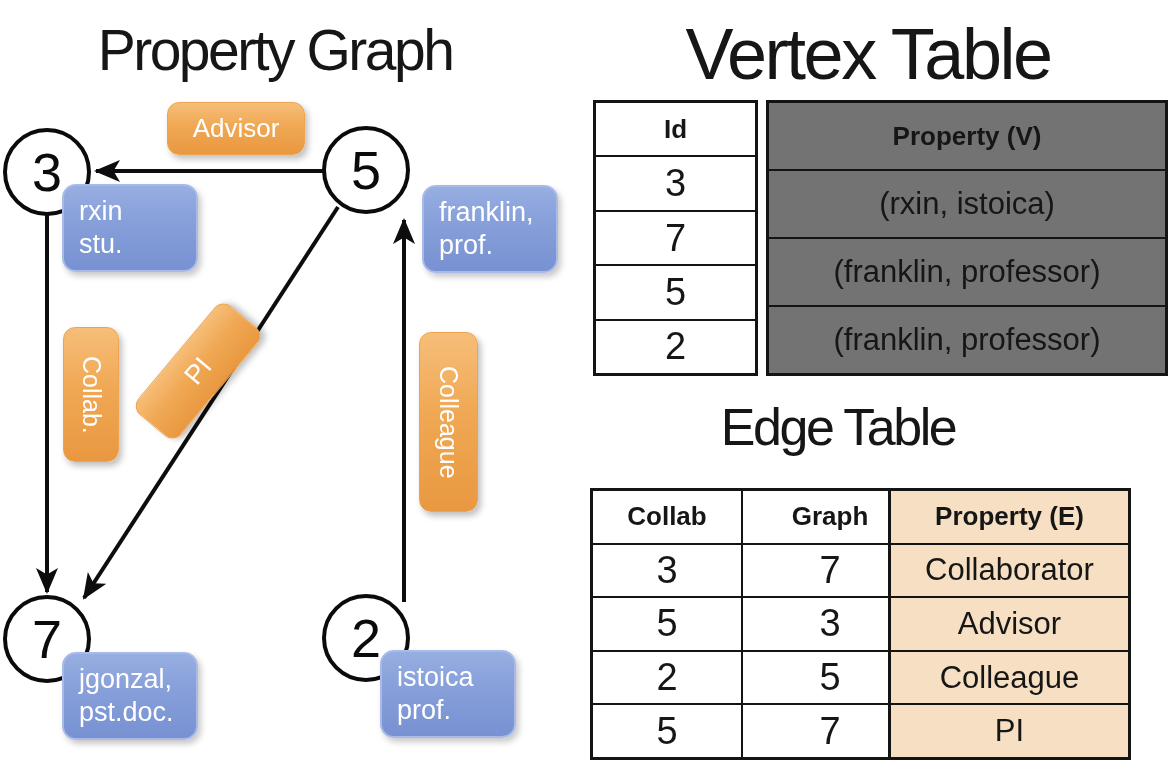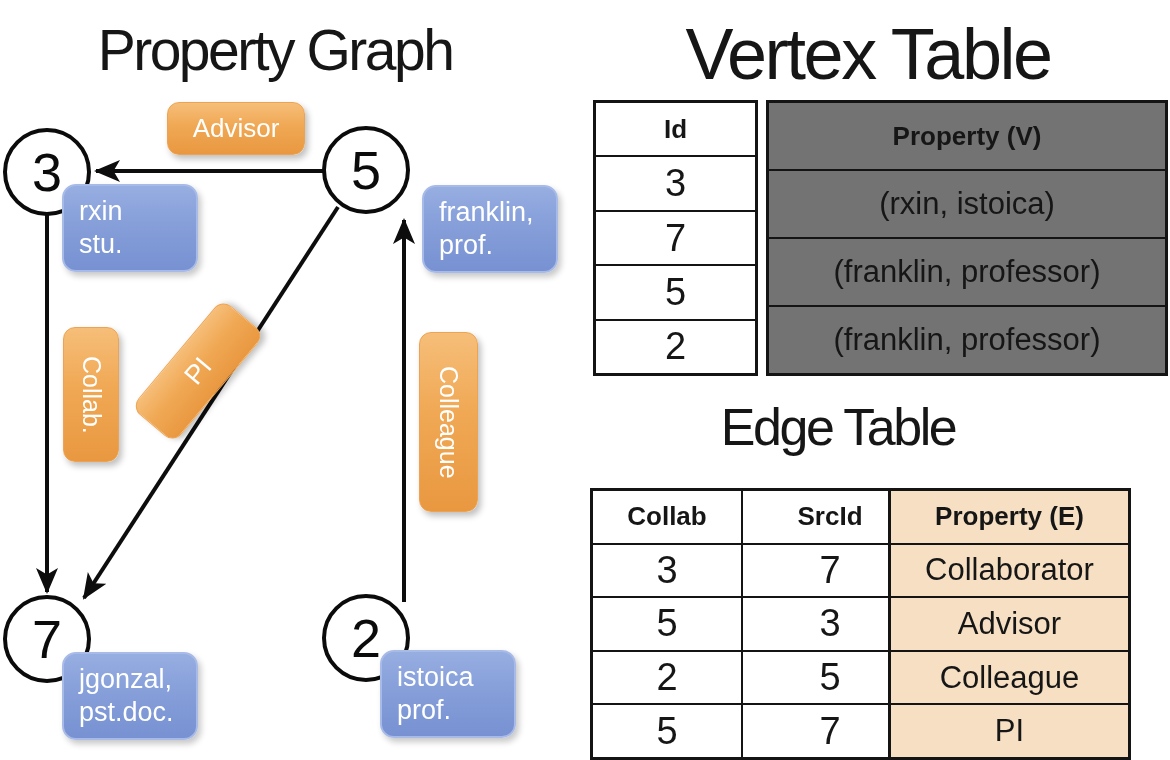--- a/index.html
+++ b/index.html
@@ -156,21 +156,21 @@
   <div class="tblcol" id="vt-prop">
     <div class="trow head">Property (V)</div>
     <div class="trow">(rxin, istoica)</div>
     <div class="trow">(franklin, professor)</div>
     <div class="trow">(franklin, professor)</div>
   </div>
 
   <div class="tblcol" id="et-ids">
     <div class="trow head splitrow">
       <div class="cell c1">Collab</div>
-      <div class="cell c2">SrcId</div>
+      <div class="cell c2">Graph</div>
     </div>
     <div class="trow num splitrow">
       <div class="cell c1">3</div>
       <div class="cell c2">7</div>
     </div>
     <div class="trow num splitrow">
       <div class="cell c1">5</div>
       <div class="cell c2">3</div>
     </div>
     <div class="trow num splitrow">

